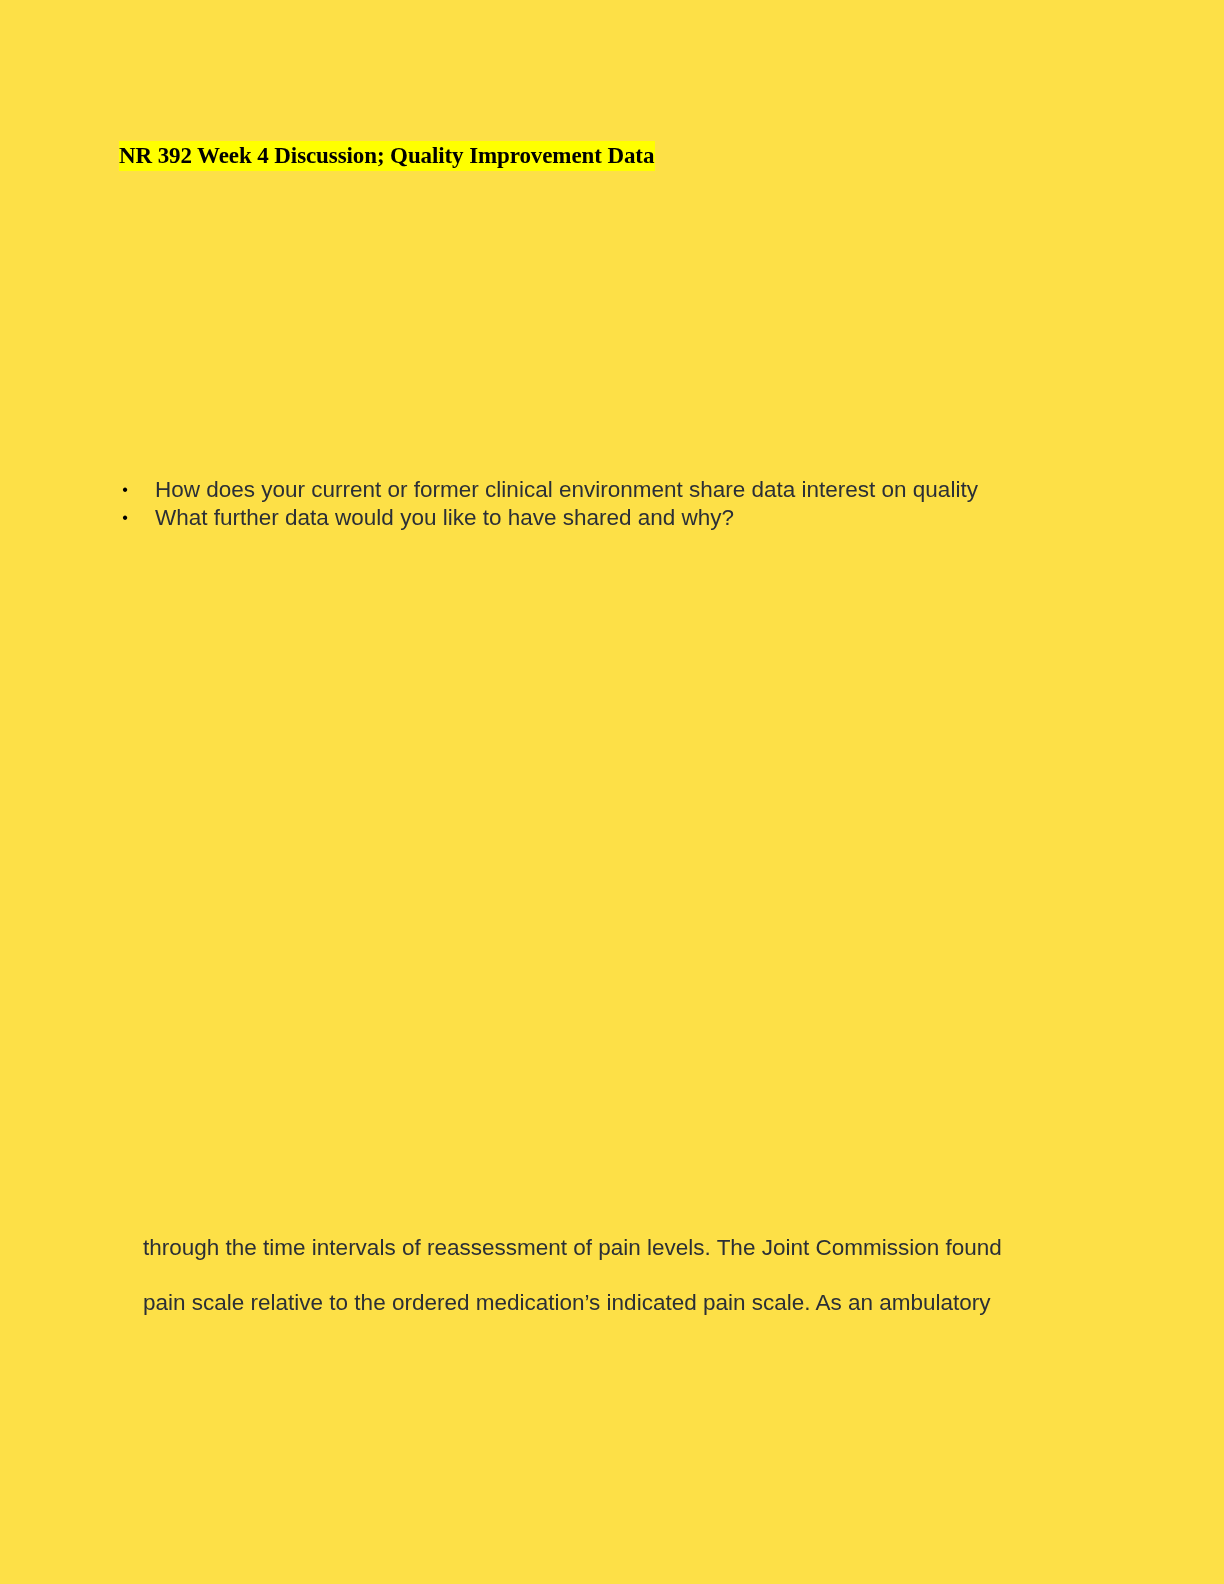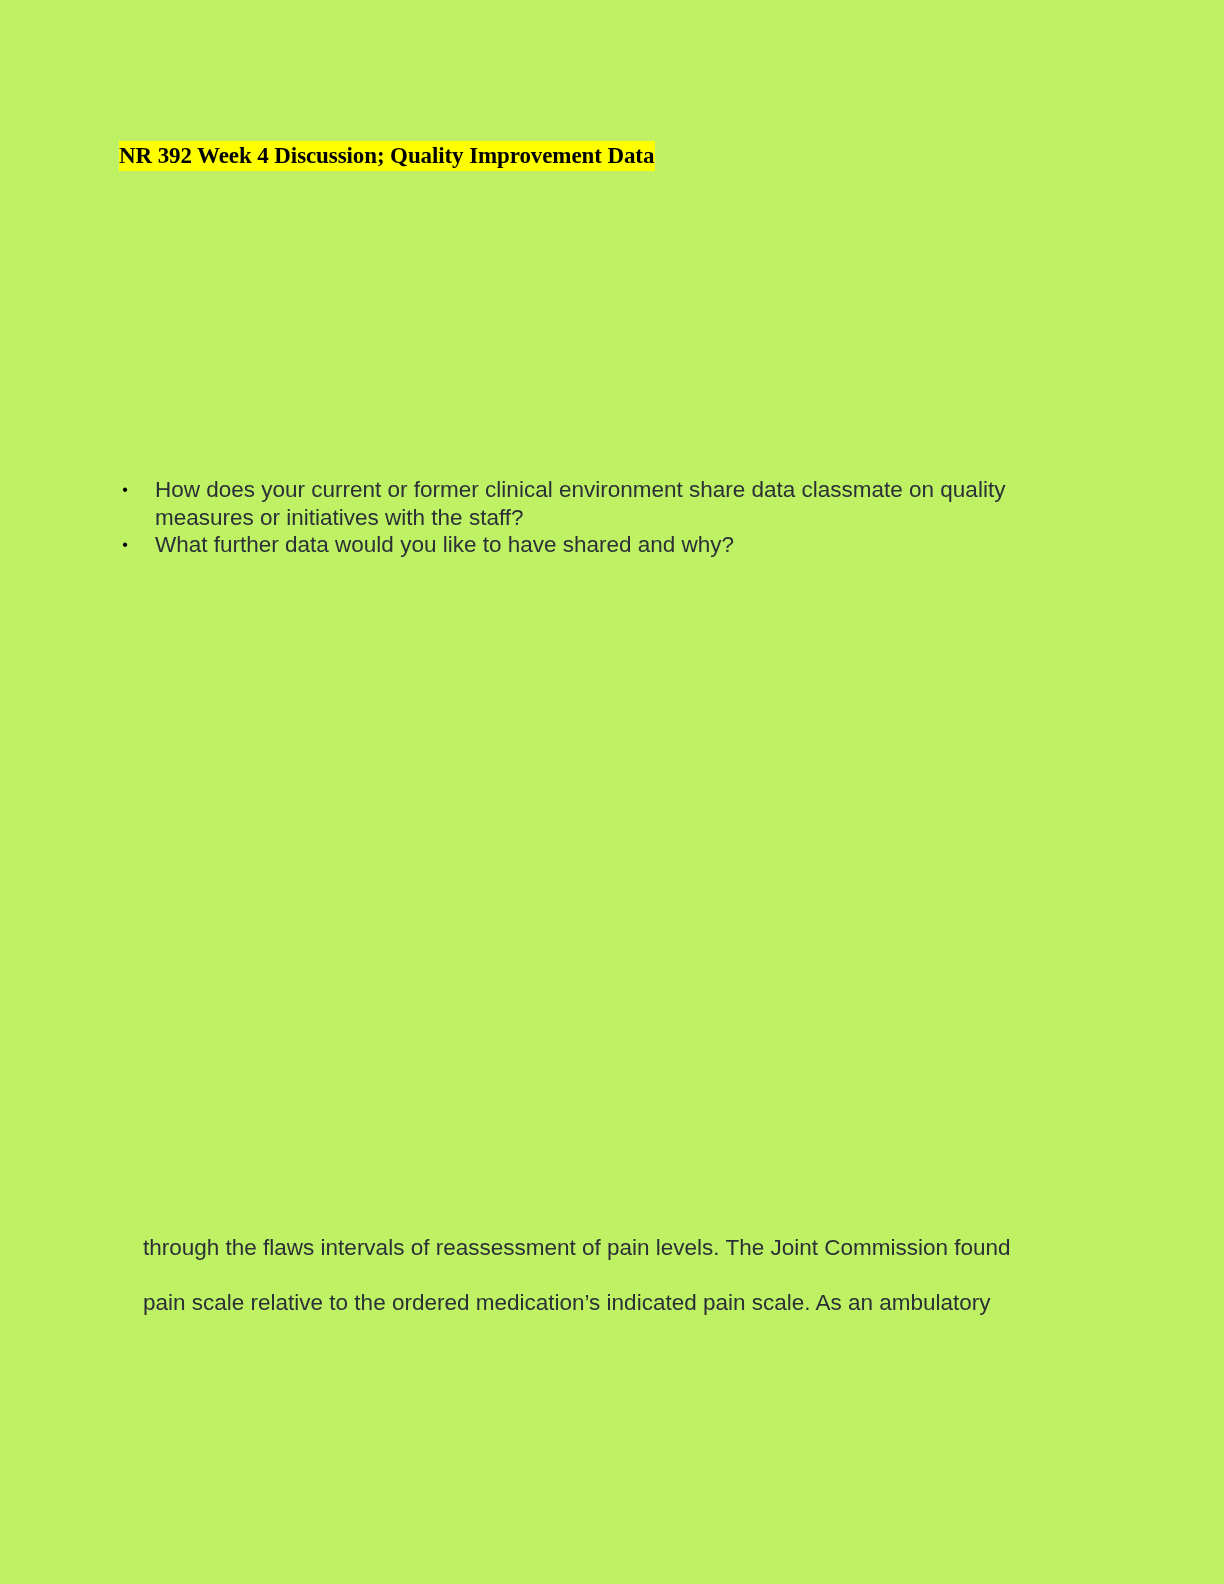--- a/index.html
+++ b/index.html
@@ -11,21 +11,21 @@
     width: 1224px;
     height: 1584px;
     position: relative;
     overflow: hidden;
   }
   .page {
     position: absolute;
     left: 0; top: 0;
     width: 1224px;
     height: 1584px;
-    background: #bef264;
+    background: #fde047;
   }
   .title {
     position: absolute;
     left: 119px;
     top: 141px;
     font-family: "Liberation Serif", serif;
     font-weight: bold;
     font-size: 23px;
     line-height: 30px;
     color: #000000;
@@ -81,28 +81,27 @@
 </head>
 <body>
 
 <div class="page">
 
   <div class="title">NR 392 Week 4 Discussion; Quality Improvement Data</div>
 
   <ul class="bullets">
     <li>
       <span class="bullet-dot">•</span>
-      <span class="answer-line">How does your current or former clinical environment share data classmate on quality</span>
-      <span class="answer-line">measures or initiatives with the staff?</span>
+      <span class="answer-line">How does your current or former clinical environment share data interest on quality</span>
     </li>
     <li>
       <span class="bullet-dot">•</span>
       <span class="answer-line">What further data would you like to have shared and why?</span>
     </li>
   </ul>
 
   <div class="answer">
-    <span class="answer-line">through the flaws intervals of reassessment of pain levels. The Joint Commission found</span>
+    <span class="answer-line">through the time intervals of reassessment of pain levels. The Joint Commission found</span>
     <span class="answer-line">pain scale relative to the ordered medication’s indicated pain scale.  As an ambulatory</span>
     
   </div>
 
 </div>
 
 </body></html>

